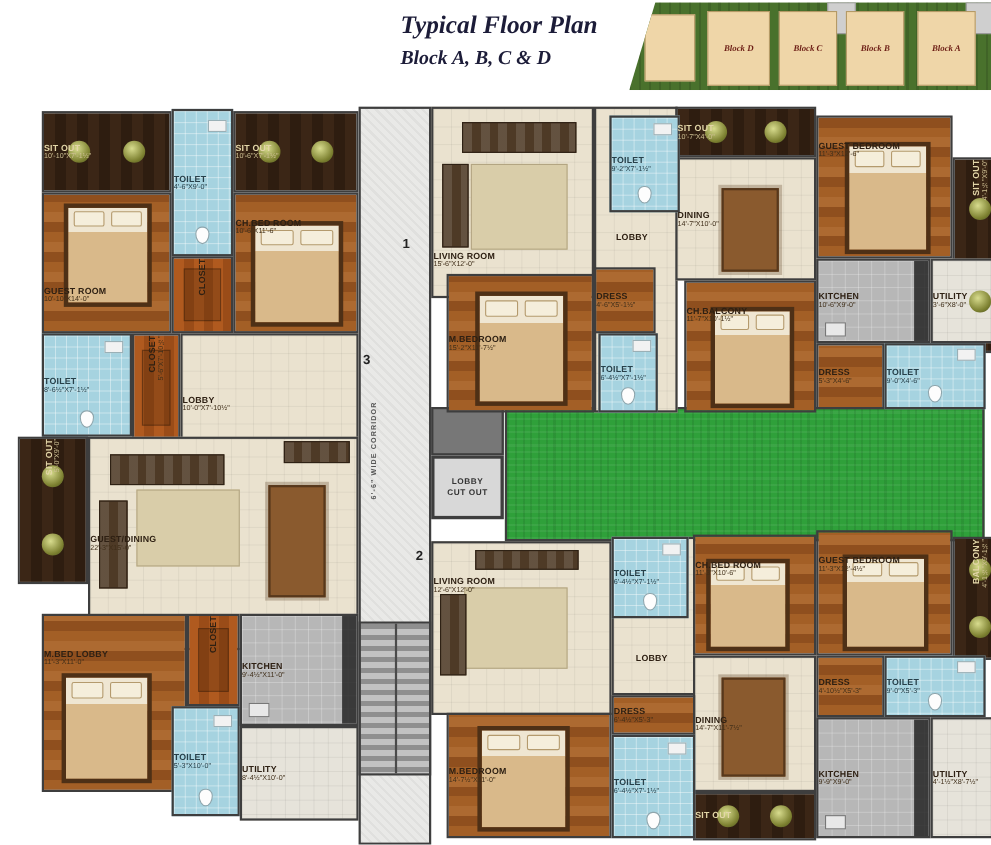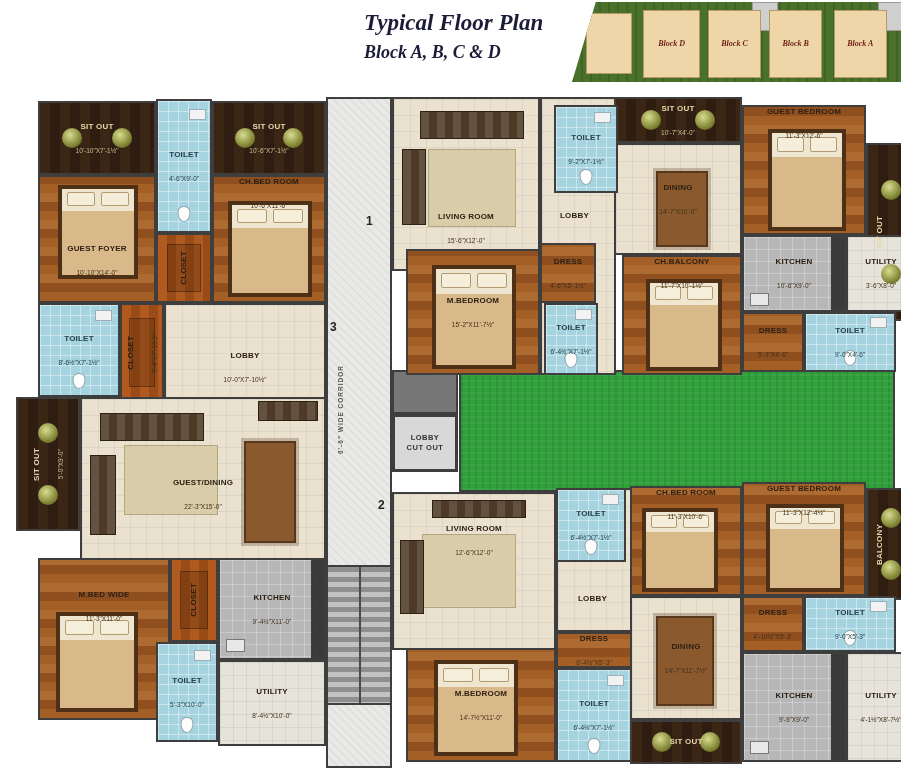--- a/index.html
+++ b/index.html
@@ -10,27 +10,27 @@
   .subtitle{position:absolute;left:348px;top:42px;font:700 italic 18px "Liberation Serif",serif;color:#1c1c38;}
   
   .siteplan{position:absolute;left:556px;top:2px;width:340px;height:80px;background:#49712c;
             clip-path:polygon(7% 0,100% 0,97% 100%,0 100%);
             background-image:repeating-linear-gradient(90deg,rgba(0,0,0,.12) 0 2px,transparent 2px 9px);}
   .sblock{position:absolute;background:#efd6a8;border:1px solid #b49a66;display:flex;align-items:center;justify-content:center;}
   .sblock span{font:700 italic 8px "Liberation Serif",serif;color:#6d1f16;white-space:nowrap;}
   .sroof{position:absolute;background:#cfcfcf;border:1px solid #9a9a9a;}
   
   .room{position:absolute;box-sizing:border-box;border:2px solid #3e3e3e;overflow:hidden;
-        display:flex;flex-direction:column;align-items:center;justify-content:center;gap:16px;}
+        display:flex;flex-direction:column;align-items:flex-start;justify-content:center;}
   .rname{position:relative;z-index:5;font:700 8px/1.15 "Liberation Sans",sans-serif;color:#2e2013;
          letter-spacing:.2px;text-align:center;white-space:nowrap;}
   .rdim{position:relative;z-index:5;font:400 6.5px/1.2 "Liberation Sans",sans-serif;color:#402f1a;
         text-align:center;white-space:nowrap;}
   .abs-lbl{position:absolute;z-index:5;}
-  .lbl-top{justify-content:flex-start;padding-top:0;}
+  .lbl-top{justify-content:flex-start;padding-top:21px;}
   .lbl-bot{justify-content:flex-end;padding-bottom:24px;}
   .lbl-high{justify-content:flex-start;padding-top:30px;}
   .vert{flex-direction:row;}
   .vert .rname,.vert .rdim{writing-mode:vertical-rl;transform:rotate(180deg);white-space:nowrap;}
   
   .tile{background-color:#eae2cf;background-image:linear-gradient(rgba(0,0,0,.05) 1px,transparent 1px),linear-gradient(90deg,rgba(0,0,0,.05) 1px,transparent 1px);background-size:16px 16px;}
   .wood{background:repeating-linear-gradient(0deg,#a35f26 0 9px,#8f4f1e 9px 18px,#ad6a31 18px 27px);}
   .woodv{background:repeating-linear-gradient(90deg,#b05a1f 0 9px,#9a4c18 9px 18px);}
   .woodv::before{content:"";position:absolute;inset:14% 18%;background:rgba(45,22,6,.22);border:1px solid rgba(0,0,0,.28);}
   .darkwood{background:repeating-linear-gradient(90deg,#3b2616 0 10px,#2e1d10 10px 20px);}
@@ -108,21 +108,21 @@
   <div class="room blue" style="left:140px;top:99px;width:56px;height:134px">
     <span class="rname">TOILET</span>
     <span class="rdim">4'-6"X9'-0"</span>
   </div>
   <div class="room darkwood" style="left:196px;top:101px;width:114px;height:74px">
     <span class="rname">SIT OUT</span>
     <span class="rdim">10'-6"X7'-1½"</span>
   </div>
   <div class="room wood lbl-bot" style="left:22px;top:175px;width:118px;height:128px">
     <div class="bed" style="left:18px;top:8px;width:80px;height:94px"></div>
-    <span class="rname">GUEST FOYER</span>
+    <span class="rname">GUEST ROOM</span>
     <span class="rdim">10'-10"X14'-0"</span>
   </div>
   <div class="room woodv vert" style="left:140px;top:233px;width:56px;height:70px">
     <span class="rname">CLOSET</span>
   </div>
   <div class="room wood lbl-top" style="left:196px;top:175px;width:114px;height:128px">
     <div class="bed" style="left:14px;top:24px;width:84px;height:96px"></div>
     <span class="rname">CH.BED ROOM</span>
     <span class="rdim">10'-6"X11'-6"</span>
   </div>
@@ -146,21 +146,21 @@
   <div class="room tile" style="left:64px;top:397px;width:246px;height:194px">
     <div class="rug" style="left:42px;top:46px;width:92px;height:68px"></div>
     <div class="sofa" style="left:18px;top:14px;width:102px;height:26px"></div>
     <div class="sofa" style="left:8px;top:56px;width:24px;height:78px"></div>
     <div class="dtable" style="left:162px;top:42px;width:48px;height:98px"></div>
     <span class="rname">GUEST/DINING</span>
     <span class="rdim">22'-3"X15'-0"</span>
   </div>
   <div class="room wood lbl-high" style="left:22px;top:558px;width:132px;height:162px">
     <div class="bed" style="left:16px;top:52px;width:82px;height:100px"></div>
-    <span class="rname">M.BED WIDE</span>
+    <span class="rname">M.BED LOBBY</span>
     <span class="rdim">11'-3"X11'-0"</span>
   </div>
   <div class="room woodv vert" style="left:154px;top:558px;width:48px;height:84px">
     <span class="rname">CLOSET</span>
   </div>
   <div class="room gray" style="left:202px;top:558px;width:108px;height:102px">
     <span class="rname">KITCHEN</span>
     <span class="rdim">9'-4½"X11'-0"</span>
   </div>
   <div class="room blue" style="left:140px;top:642px;width:62px;height:100px">

